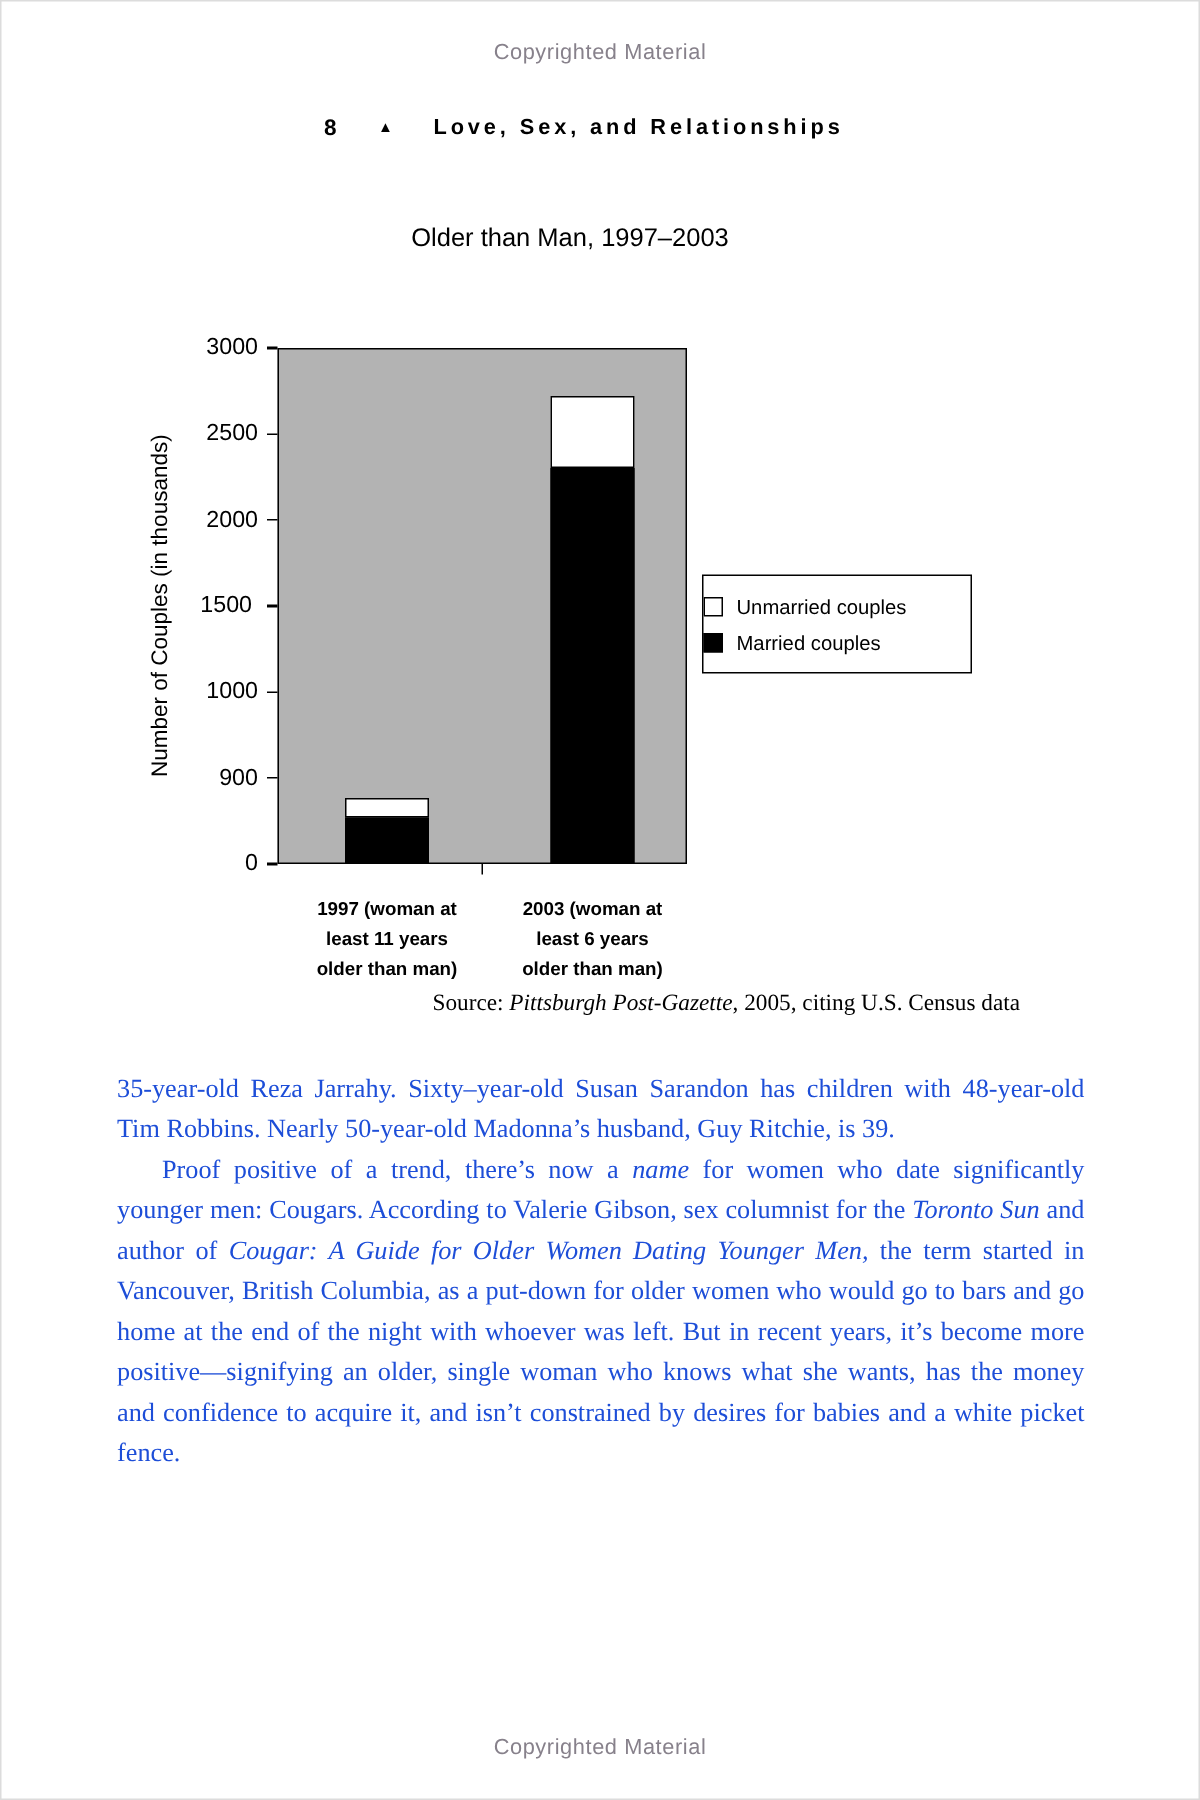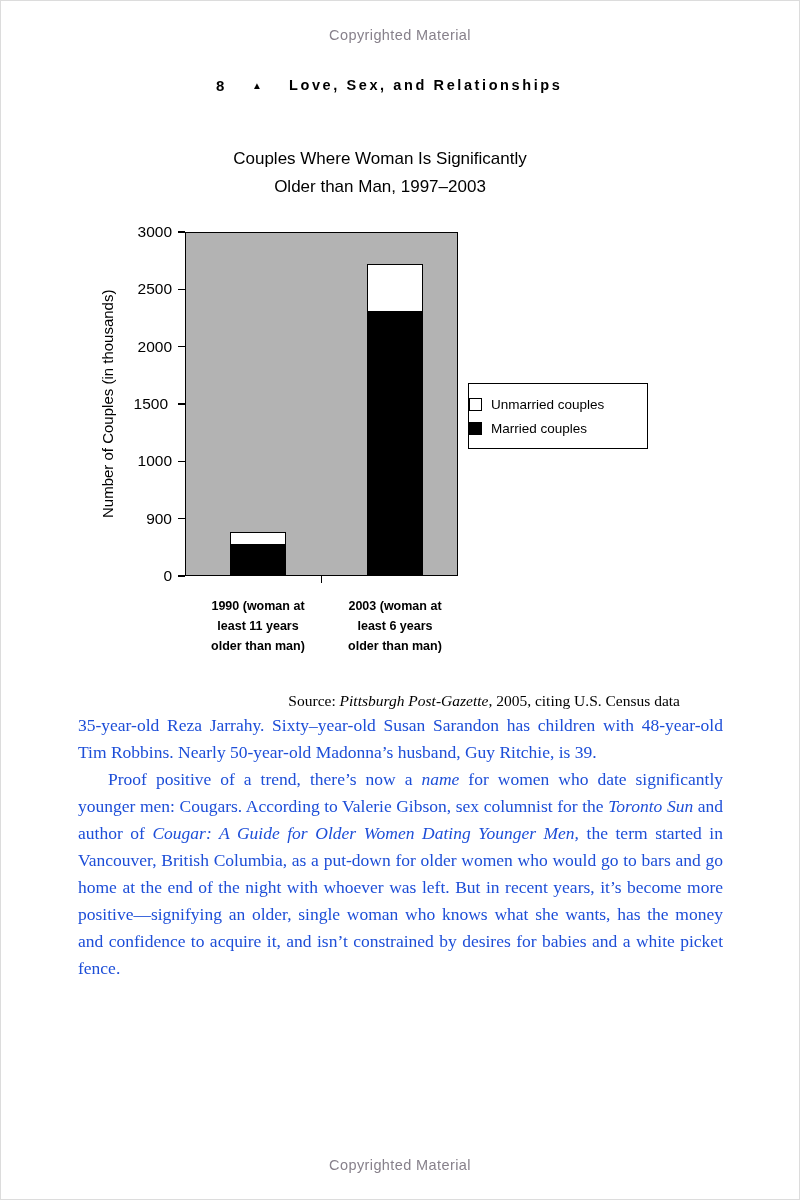--- a/index.html
+++ b/index.html
@@ -36,21 +36,21 @@
 
   .bar-seg { position:absolute; box-sizing:border-box; border:1.2px solid #000; }
 
   .cat-label { position:absolute; width:170px; text-align:center; font-size:12.5px; font-weight:700; line-height:20px; }
 
   .legend { position:absolute; left:468px; top:243px; width:180px; background:#fff; border:1.2px solid #000; padding:8px 0; box-sizing:border-box; }
   .legend-row { display:flex; align-items:center; height:24px; }
   .legend-swatch { width:13px; height:13px; border:1.5px solid #000; box-sizing:border-box; margin-right:9px; flex:0 0 auto; }
   .legend-label { font-size:13.5px; }
 
-  .source { position:absolute; right:120px; top:520px; font-family:"Liberation Serif", serif; font-size:15.5px; white-space:nowrap;margin-top:32px; }
+  .source { position:absolute; right:120px; top:520px; font-family:"Liberation Serif", serif; font-size:15.5px; white-space:nowrap; }
 
   .body-text {
     position:absolute; left:78px; top:712px; width:645px;
     font-family:Liberation Serif, serif; font-size:17.5px; line-height:27px;
     text-align:justify; color:#1d4ed8;
   }
   .para { margin:0; }
   .para.indent { text-indent:30px; }
   .it { font-style:italic; }
 </style>
@@ -62,21 +62,20 @@
   <div class="copyright top">Copyrighted Material</div>
 
   <div class="header">
     <span class="pnum">8</span>
     <span class="tri">▲</span>
     <span class="htitle">Love, Sex, and Relationships</span>
   </div>
 
   <div class="figure">
     <div class="chart-title">
-      <div>Couples Where Woman Is Significantly</div>
       <div>Older than Man, 1997–2003</div>
     </div>
 
     <div class="ylabel">Number of Couples (in thousands)</div>
 
     <div class="plot"></div>
 
     <div class="legend">
         <div class="legend-row">
           <span class="legend-swatch" style="background: rgb(255, 255, 255);"></span>
@@ -99,21 +98,21 @@
       <div class="ytick-label" style="left: 108px; top: 254px;">1500</div>
       <div class="ytick-mark" style="left: 178px; top: 320.583px; width: 7px;"></div>
       <div class="ytick-label" style="left: 112px; top: 311.333px;">1000</div>
       <div class="ytick-mark" style="left: 178px; top: 377.917px; width: 7px;"></div>
       <div class="ytick-label" style="left: 112px; top: 368.667px;">900</div>
       <div class="ytick-mark" style="left: 178px; top: 435.25px; width: 7px;"></div>
       <div class="ytick-label" style="left: 112px; top: 426px;">0</div>
       <div class="bar-seg" style="left: 230px; top: 391.853px; width: 56px; height: 13.1867px; background: rgb(255, 255, 255);"></div>
       <div class="bar-seg" style="left: 230px; top: 405.04px; width: 56px; height: 30.96px; background: rgb(0, 0, 0);"></div>
       <div class="cat-label" style="left: 173px; top: 456px;">
-        <div>1990 (woman at</div>
+        <div>1997 (woman at</div>
         <div>least 11 years</div>
         <div>older than man)</div>
       </div>
       <div class="bar-seg" style="left: 367px; top: 124.107px; width: 56px; height: 48.16px; background: rgb(255, 255, 255);"></div>
       <div class="bar-seg" style="left: 367px; top: 172.267px; width: 56px; height: 263.733px; background: rgb(0, 0, 0);"></div>
       <div class="cat-label" style="left: 310px; top: 456px;">
         <div>2003 (woman at</div>
         <div>least 6 years</div>
         <div>older than man)</div>
       </div>

